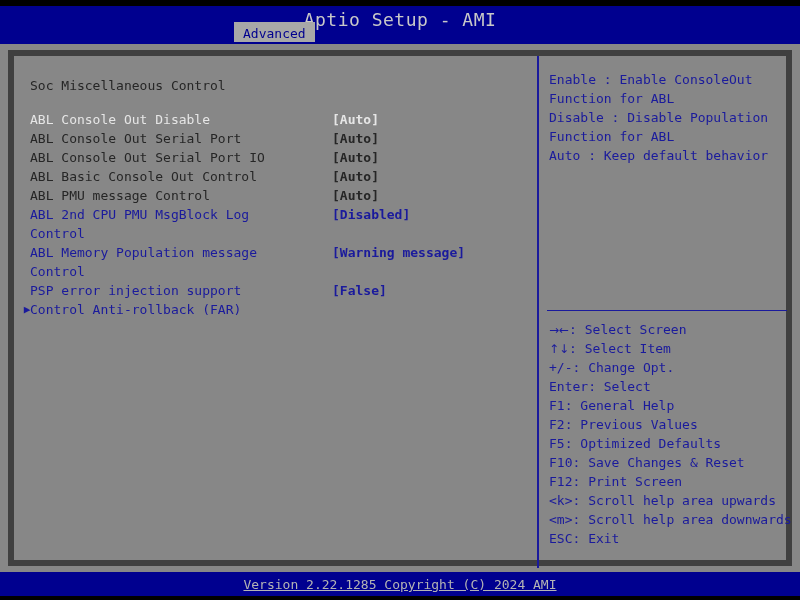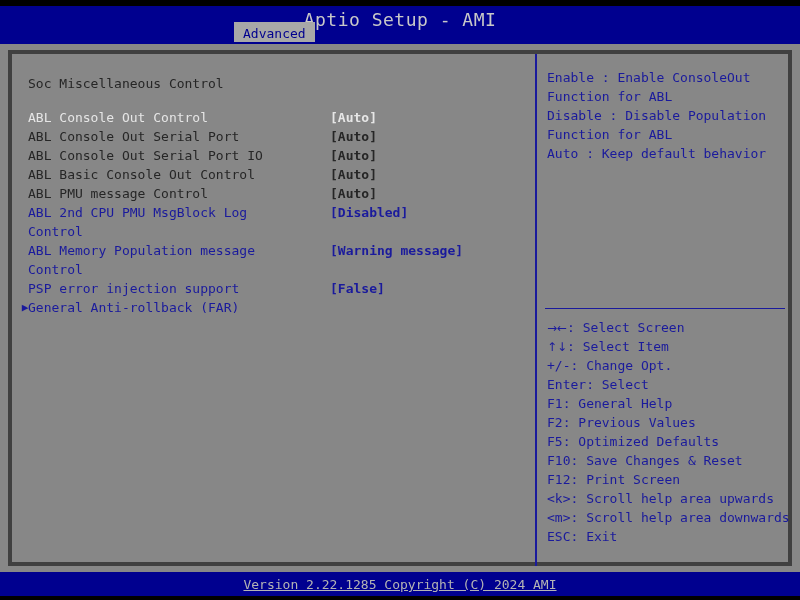--- a/index.html
+++ b/index.html
@@ -75,21 +75,21 @@
     width: 800px;
     height: 528px;
     background: #878787;
   }
   .frame {
     position: absolute;
     left: 8px;
     top: 6px;
     width: 784px;
     height: 516px;
-    border: 4px solid #404040;
+    border: 6px solid #404040;
     box-sizing: border-box;
   }
   .vdivider {
     position: absolute;
     left: 523px;
     top: 0px;
     width: 2px;
     height: 512px;
     background: #1a1a9c;
   }
@@ -234,21 +234,21 @@
     <div class="frame">
 
       <div class="vdivider"></div>
 
       <div class="left-pane">
 
         <div class="section-title">Soc Miscellaneous Control</div>
 
         <div class="menu" id="menu-list">
             <div class="menu-row">
-              <span class="m-label c-sel">ABL Console Out Control</span>
+              <span class="m-label c-sel">ABL Console Out Disable</span>
               <span class="m-value c-sel">[Auto]</span>
             </div>
             <div class="menu-row">
               <span class="m-label c-normal">ABL Console Out Serial Port</span>
               <span class="m-value c-normal">[Auto]</span>
             </div>
             <div class="menu-row">
               <span class="m-label c-normal">ABL Console Out Serial Port IO</span>
               <span class="m-value c-normal">[Auto]</span>
             </div>
@@ -273,21 +273,21 @@
             </div>
             <div class="menu-row">
               <span class="m-label c-blue">Control</span>
             </div>
             <div class="menu-row">
               <span class="m-label c-blue">PSP error injection support</span>
               <span class="m-value c-blue">[False]</span>
             </div>
             <div class="menu-row">
               <span class="m-arrow">▶</span>
-              <span class="m-label c-blue">General Anti-rollback (FAR)</span>
+              <span class="m-label c-blue">Control Anti-rollback (FAR)</span>
             </div>
           </div>
       </div>
 
       <div class="right-pane">
 
         <div class="help-text" id="help-text">
             <div class="help-line">Enable : Enable ConsoleOut</div>
             <div class="help-line">Function for ABL</div>
             <div class="help-line">Disable : Disable Population</div>

